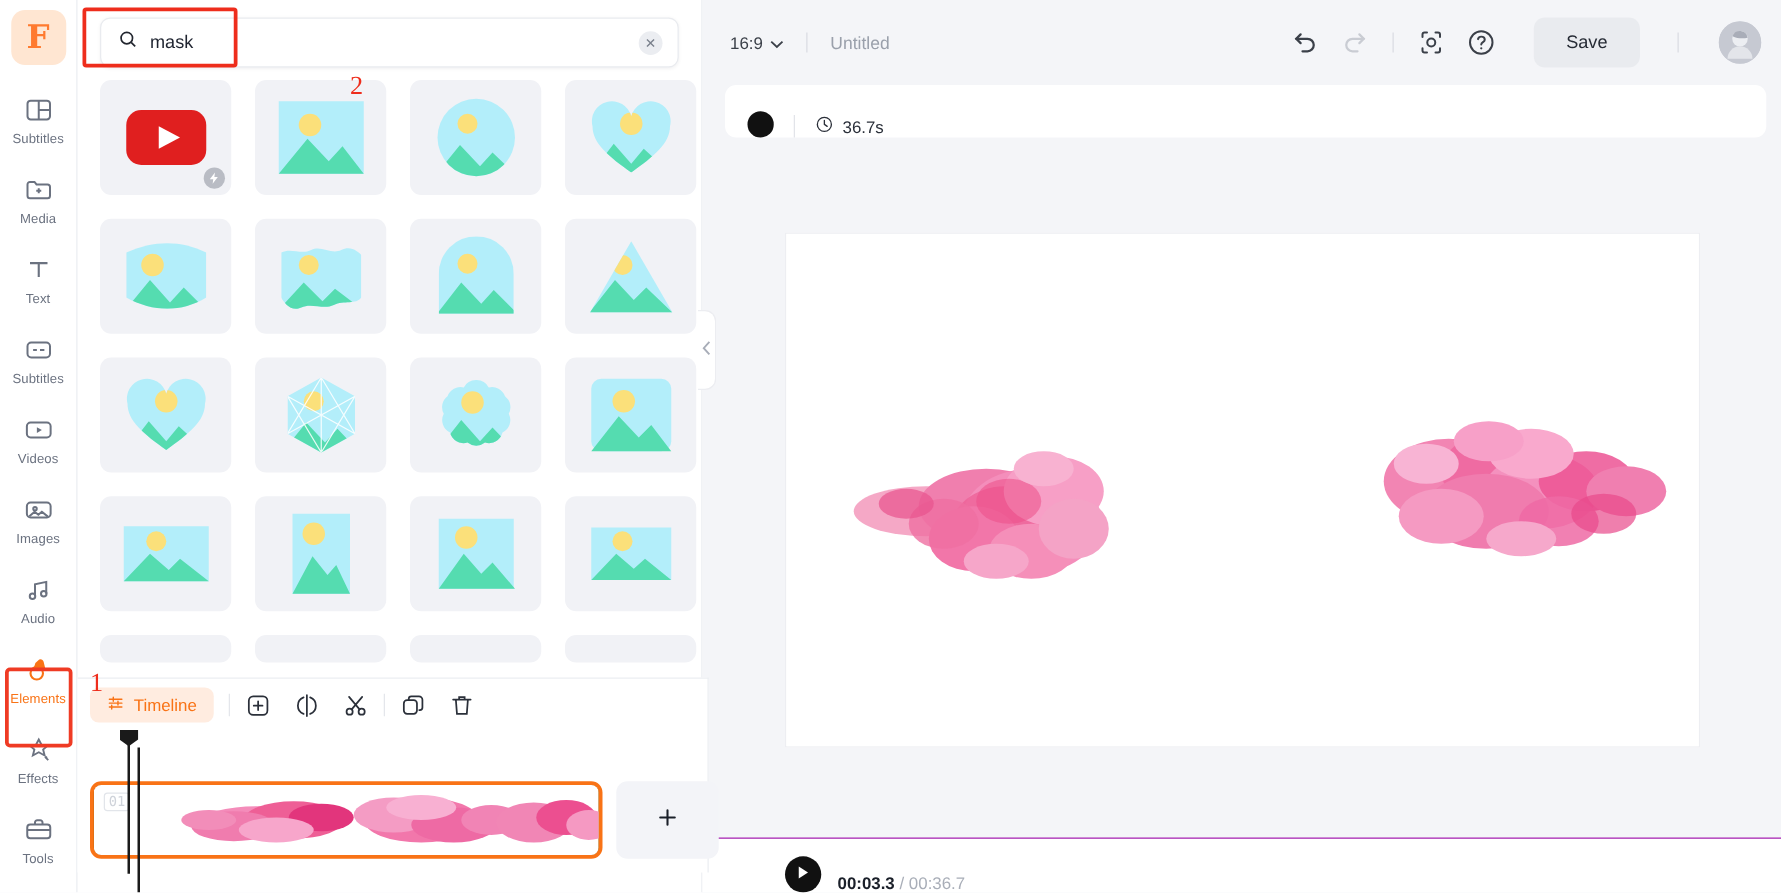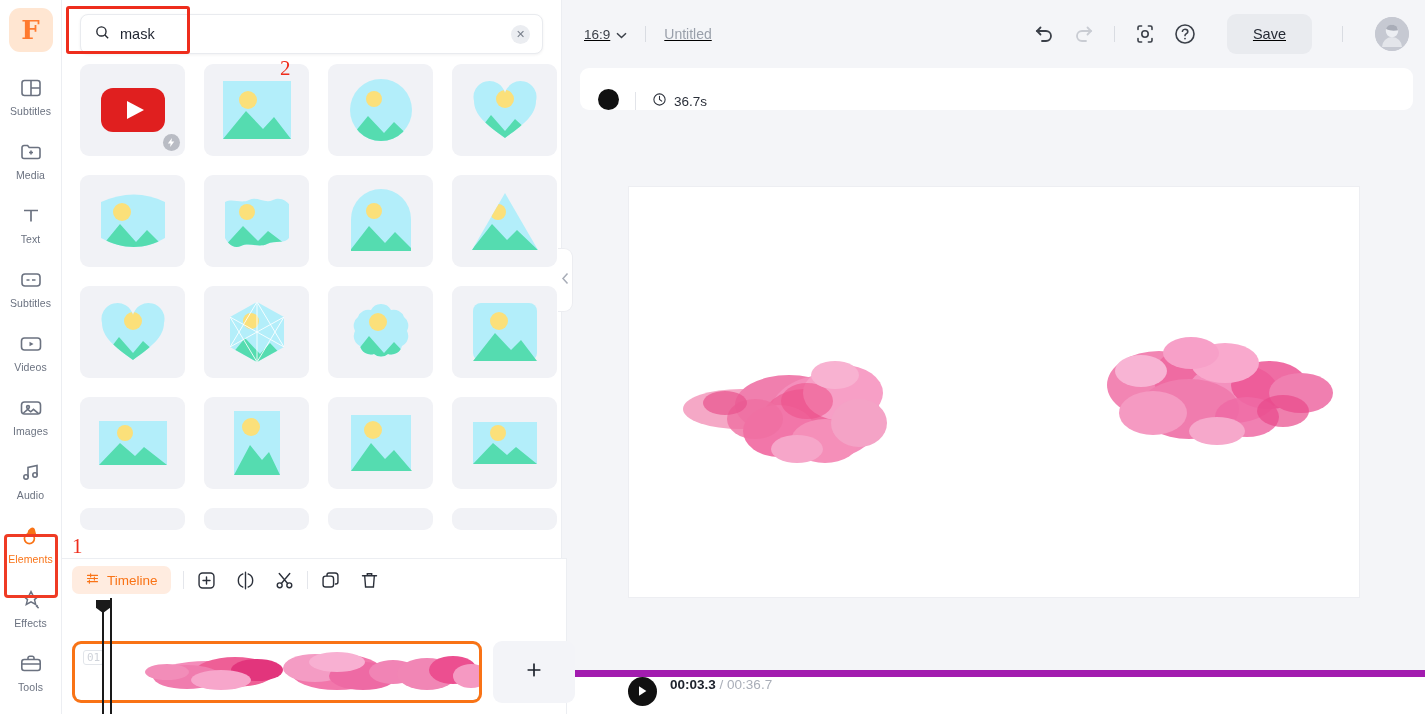--- a/index.html
+++ b/index.html
@@ -131,21 +131,21 @@
     cursor: pointer; z-index: 10;
     color: #a8adb8; font-size: 12px;
   }
 
   
   .right { flex: 1; display: flex; flex-direction: column; background: #f4f5f8; }
 
   .topbar {
     height: 68px; background: #f4f5f8;
     display: flex; align-items: center;
-    padding: 0 16px 0 22px; gap: 4px; text-decoration: underline;
+    padding: 0 16px 0 22px; gap: 4px;
   }
   .ratio {
     display: flex; align-items: center; gap: 6px;
     font-size: 13.5px; color: #3b4049; cursor: pointer;
   }
   .tb-sep { width: 1px; height: 16px; background: #d9dce2; margin: 0 14px; }
   .proj-title { font-size: 14px; color: #9aa0ab; cursor: pointer; }
   .tb-spacer { flex: 1; }
   .tb-icons { display: flex; align-items: center; gap: 16px; }
   .tb-ic { width: 24px; height: 24px; cursor: pointer; display:block; color:#3b4049; }
@@ -187,23 +187,23 @@
   .canvas {
     width: 732px; height: 412px;
     background: #ffffff;
     border: 1px solid #edeef2;
     position: relative; overflow: hidden;
   }
 
   
   .playbar {
     height: 44px; background: #ffffff;
-    display: flex; align-items: flex-start;
+    display: flex; align-items: flex-end;
     padding: 0 8px 0 0;
-    border-top: 7px solid #a21caf;
+    border-top: 1px solid #a21caf;
     position: relative;
   }
   .play-btn {
     width: 29px; height: 29px; border-radius: 50%;
     background: #111; display: flex; align-items: center; justify-content: center;
     cursor: pointer; flex: 0 0 29px;
   }
   .timecode { font-size: 13.5px; margin-left: 13px; }
   .tc-cur { color: #1b202a; font-weight: bold; }
   .tc-tot { color: #a9aeb8; }
@@ -220,21 +220,21 @@
     border: 1px solid #e4e6eb; background: #fff;
     font-size: 12.5px; color: #2a2f39; cursor: pointer;
     font-family: "Liberation Sans", sans-serif;
     margin-left: 4px;
   }
   .pb-sep { width: 1px; height: 20px; background: #e4e6eb; margin-left: 14px; }
 
   
   .timeline {
     position: absolute;
-    left: 62px; bottom: 0;
+    left: 62px; bottom: 16px;
     width: 505px; height: 156px;
     background: #ffffff;
     border-top: 1px solid #eceef2;
     border-right: 1px solid #eceef2;
     z-index: 12;
   }
   .tl-toolbar { height: 42px; display: flex; align-items: center; padding: 0 10px; gap: 0; }
   .tl-chip {
     display: flex; align-items: center; gap: 7px;
     height: 28px; padding: 0 13px;

